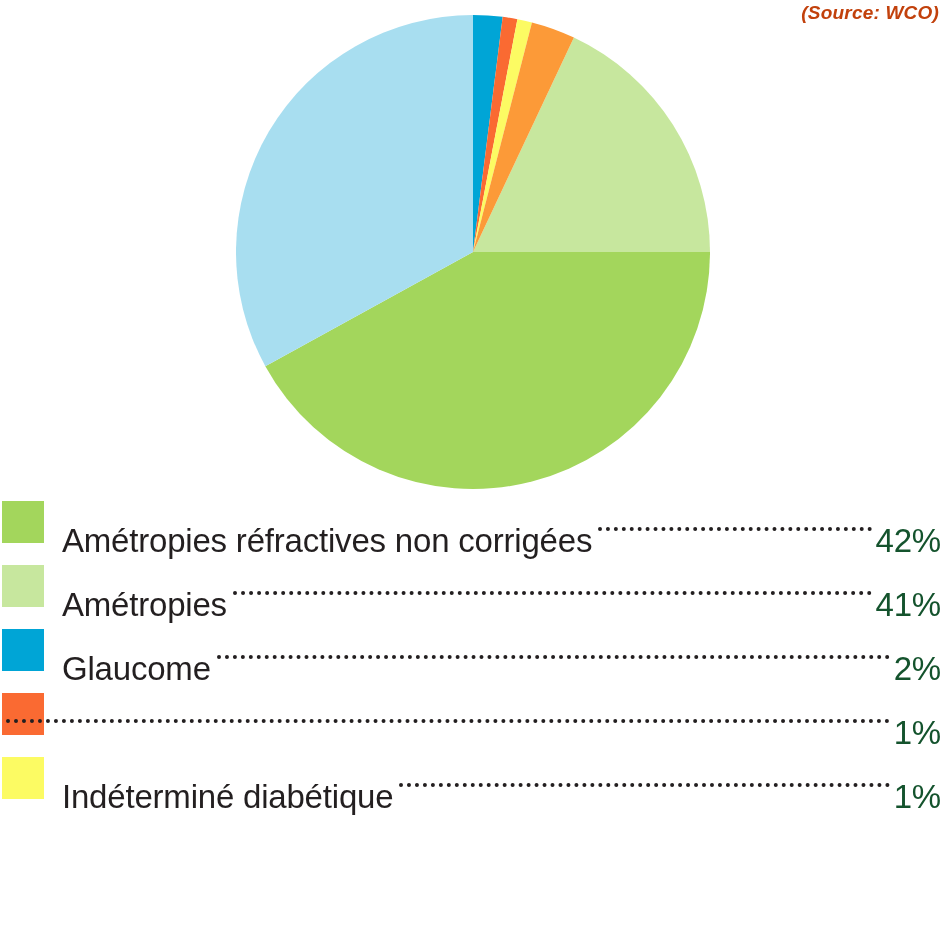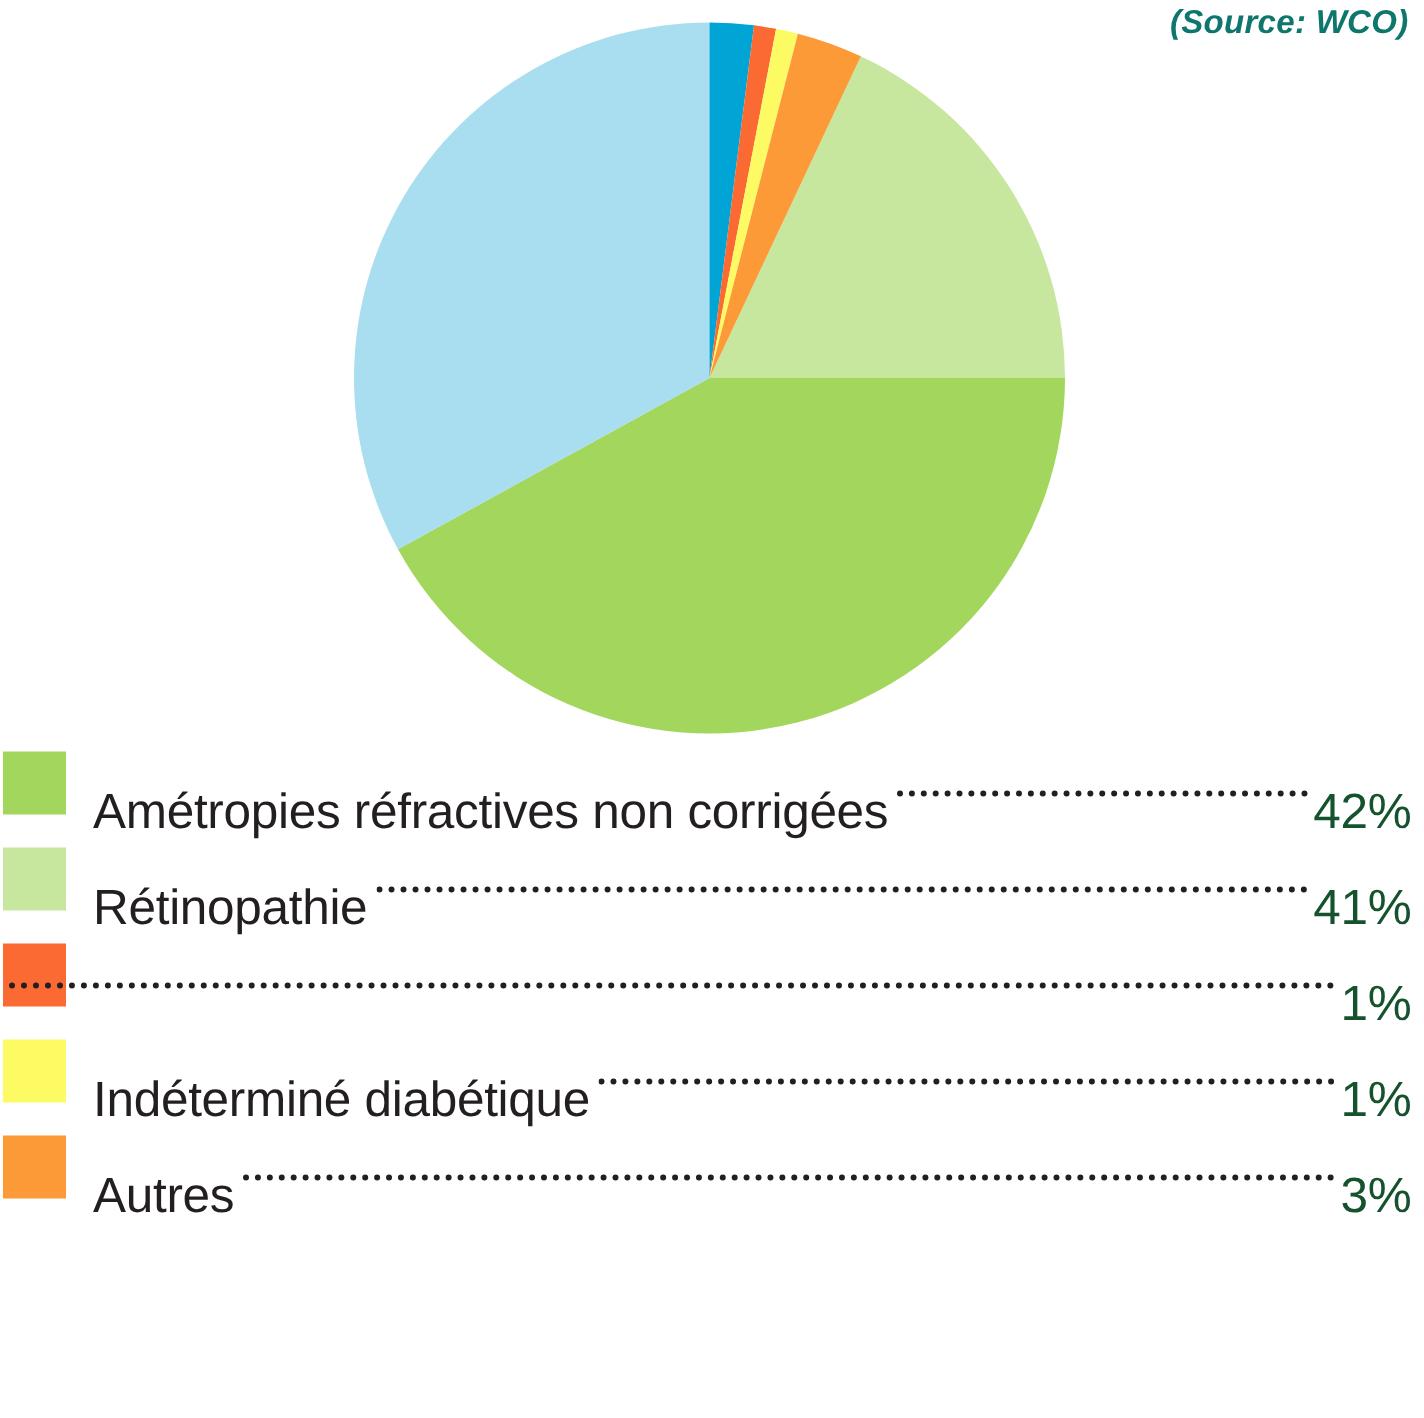--- a/index.html
+++ b/index.html
@@ -16,24 +16,24 @@
     font-family: "Liberation Sans", "DejaVu Sans", sans-serif;
     color: #231f20;
   }
 
   
   #source-note {
     position: absolute;
     top: 2px;
     right: 10px;
     font-style: italic;
-    font-size: 22px;
+    font-size: 19px;
     font-weight: 600;
     letter-spacing: 0.2px;
-    color: #0f766e;
+    color: #c2410c;
     white-space: nowrap;
   }
 
   
   #pie-region {
     position: absolute;
     left: 0;
     top: 0;
     width: 949px;
     height: 490px;
@@ -138,34 +138,34 @@
 
 <div id="legend">
     <div class="legend-row">
       <span class="legend-swatch" style="background: rgb(163, 214, 92);"></span>
       <span class="legend-label">Amétropies réfractives non corrigées</span>
       <span class="legend-leader"></span>
       <span class="legend-value">42%</span>
     </div>
     <div class="legend-row">
       <span class="legend-swatch" style="background: rgb(199, 231, 158);"></span>
-      <span class="legend-label">Rétinopathie</span>
+      <span class="legend-label">Amétropies</span>
       <span class="legend-leader"></span>
       <span class="legend-value">41%</span>
+    </div>
+    <div class="legend-row">
+      <span class="legend-swatch" style="background: rgb(0, 165, 214);"></span>
+      <span class="legend-label">Glaucome</span>
+      <span class="legend-leader"></span>
+      <span class="legend-value">2%</span>
     </div>
     <div class="legend-row">
       <span class="legend-swatch" style="background: rgb(250, 106, 50);"></span>
       <span class="legend-leader"></span>
       <span class="legend-value">1%</span>
     </div>
     <div class="legend-row">
       <span class="legend-swatch" style="background: rgb(252, 251, 99);"></span>
       <span class="legend-label">Indéterminé diabétique</span>
       <span class="legend-leader"></span>
       <span class="legend-value">1%</span>
     </div>
-    <div class="legend-row">
-      <span class="legend-swatch" style="background: rgb(252, 154, 56);"></span>
-      <span class="legend-label">Autres</span>
-      <span class="legend-leader"></span>
-      <span class="legend-value">3%</span>
-    </div>
   </div>
 
 </body></html>

